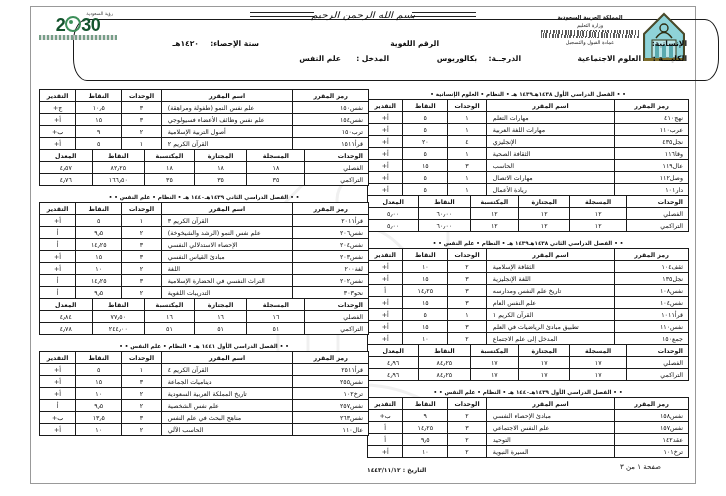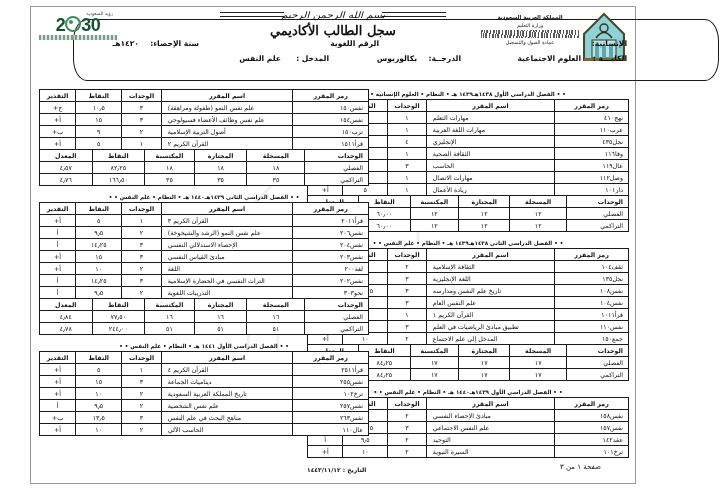--- a/index.html
+++ b/index.html
@@ -10,21 +10,21 @@
   }
   .page{
     position:relative;
     width:726px;height:496px;
     background:#ffffff;
     box-sizing:border-box;
   }
   .sheet{
     position:absolute;
     left:30px;top:6px;
-    width:606px;height:478px;
+    width:666px;height:478px;
     border:1px solid #999;
     background:#fff;
     box-sizing:border-box;
   }
   
   .watermark{
     position:absolute;
     left:50%;top:52%;
     transform:translate(-50%,-50%);
     width:330px;height:300px;
@@ -259,21 +259,20 @@
         <rect x="3" y="46" width="40" height="3" fill="#7a6a2a"></rect>
       </svg>
     </div>
 
     <div class="v2030">
       <div class="v-top">رؤية السعودية</div>
       <div class="v-num">2<span class="o"></span>30</div>
       <div class="v-bar"></div>
     </div>
 
-    <div class="hdr-title">سجل الطالب الأكاديمي</div>
 
     <div class="hdr-row r1">
       <span class="fld lbl" style="right:2px;">الإنسانية:</span>
       <span class="fld val" style="right:52px;"></span>
       <span class="fld lbl" style="right:250px;">الرقم اللغوية</span>
       <span class="fld val" style="right:320px;"></span>
       <span class="fld lbl" style="right:430px;">سنة الإحصاء:</span>
       <span class="fld val" style="right:490px;text-align:center;">١٤٢٠هـ</span>
     </div>
 

